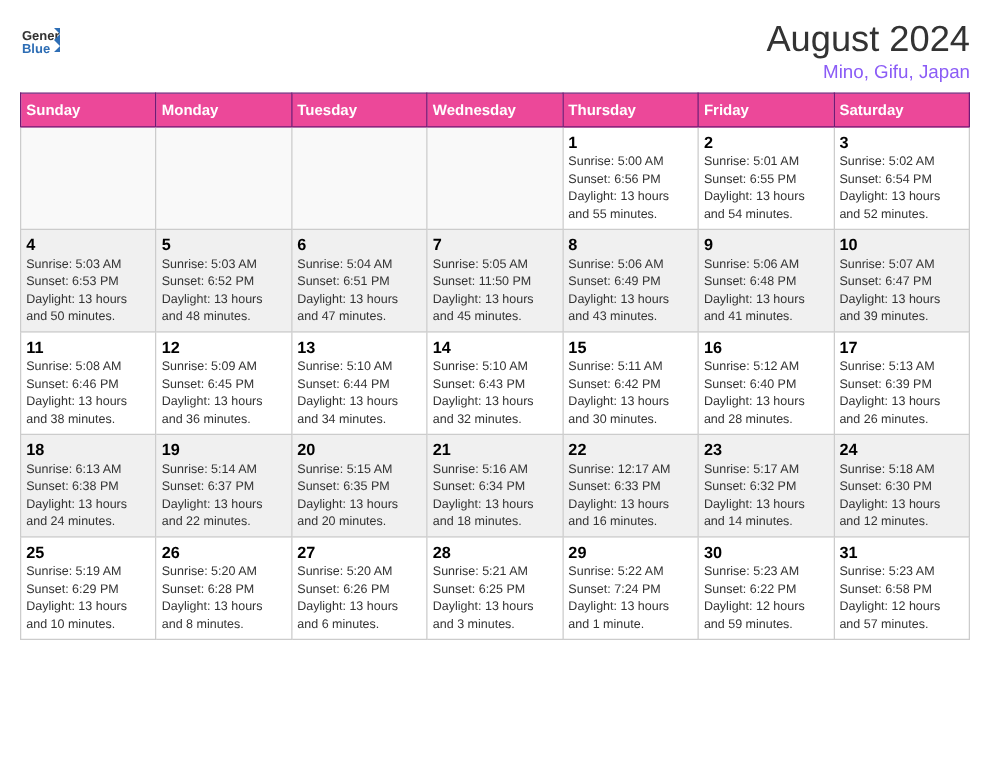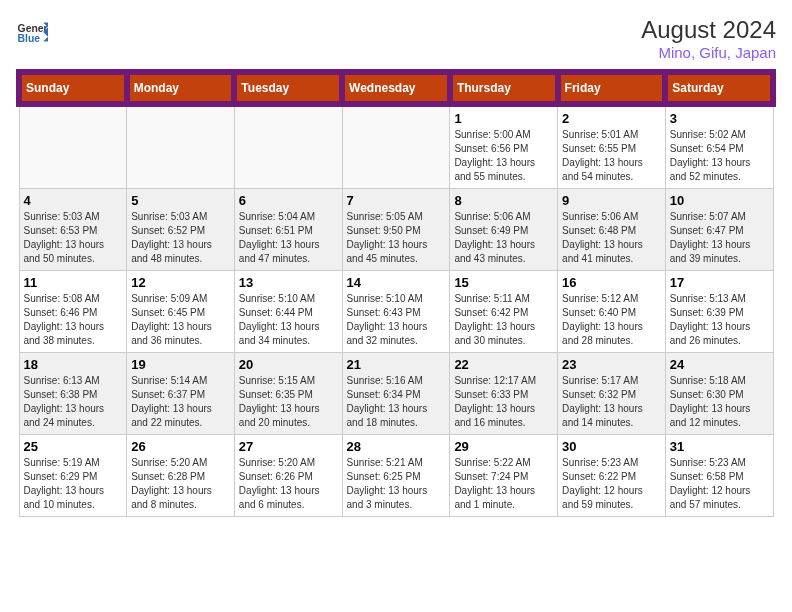--- a/index.html
+++ b/index.html
@@ -22,41 +22,41 @@
       gap: 4px;
     }
     .logo-icon {
       width: 32px;
       height: 32px;
     }
     .title-area {
       text-align: right;
     }
     .main-title {
-      font-size: 24px;
+      font-size: 29px;
       color: #333;
       font-weight: normal;
     }
     .sub-title {
       font-size: 15px;
       color: #8b5cf6;
     }
     table {
       width: 100%;
       border-collapse: collapse;
       font-size: 11px;
     }
     thead tr th {
-      background: #c2410c;
+      background: #ec4899;
       color: #fff;
       padding: 6px 4px;
       text-align: left;
       font-size: 12px;
       font-weight: bold;
-      border: 6px solid #701a75;
+      border: 1px solid #701a75;
     }
     tbody tr td {
       border: 1px solid #ccc;
       padding: 4px;
       vertical-align: top;
       width: 108px;
       min-height: 80px;
     }
     tbody tr td.empty {
       background: #f9f9f9;
@@ -154,21 +154,21 @@
         <td>
           <span class="day-number">6</span>
           <div class="day-info">Sunrise: 5:04 AM
 Sunset: 6:51 PM
 Daylight: 13 hours
 and 47 minutes.</div>
         </td>
         <td>
           <span class="day-number">7</span>
           <div class="day-info">Sunrise: 5:05 AM
-Sunset: 9:50 PM
+Sunset: 11:50 PM
 Daylight: 13 hours
 and 45 minutes.</div>
         </td>
         <td>
           <span class="day-number">8</span>
           <div class="day-info">Sunrise: 5:06 AM
 Sunset: 6:49 PM
 Daylight: 13 hours
 and 43 minutes.</div>
         </td>

